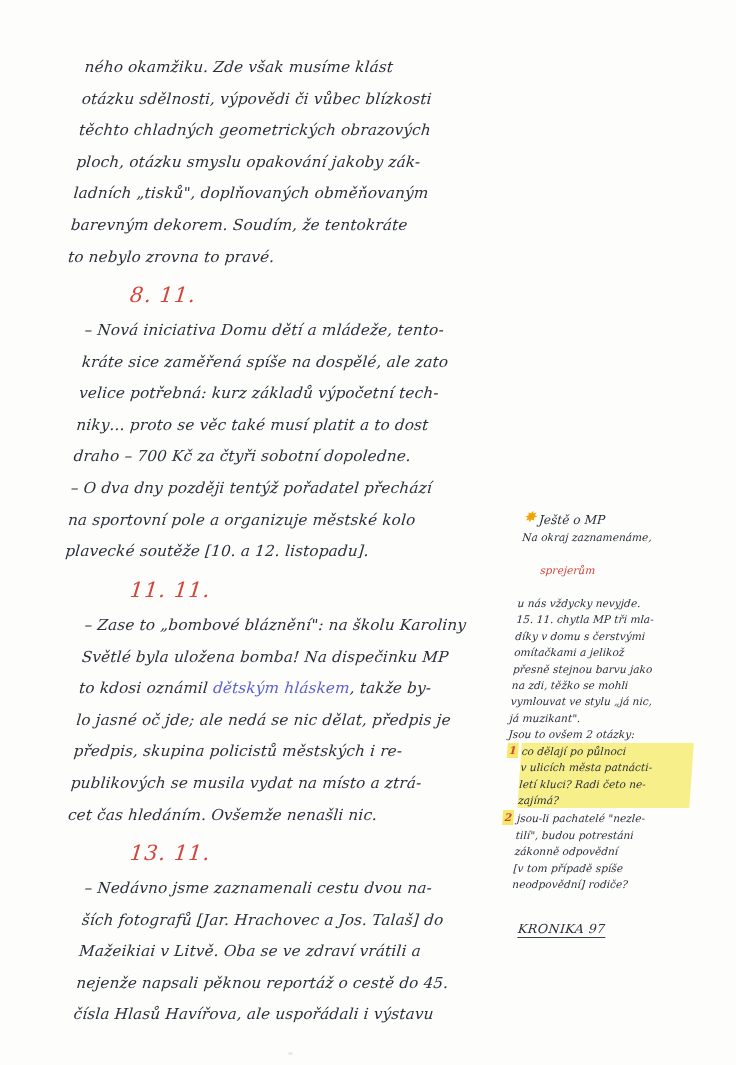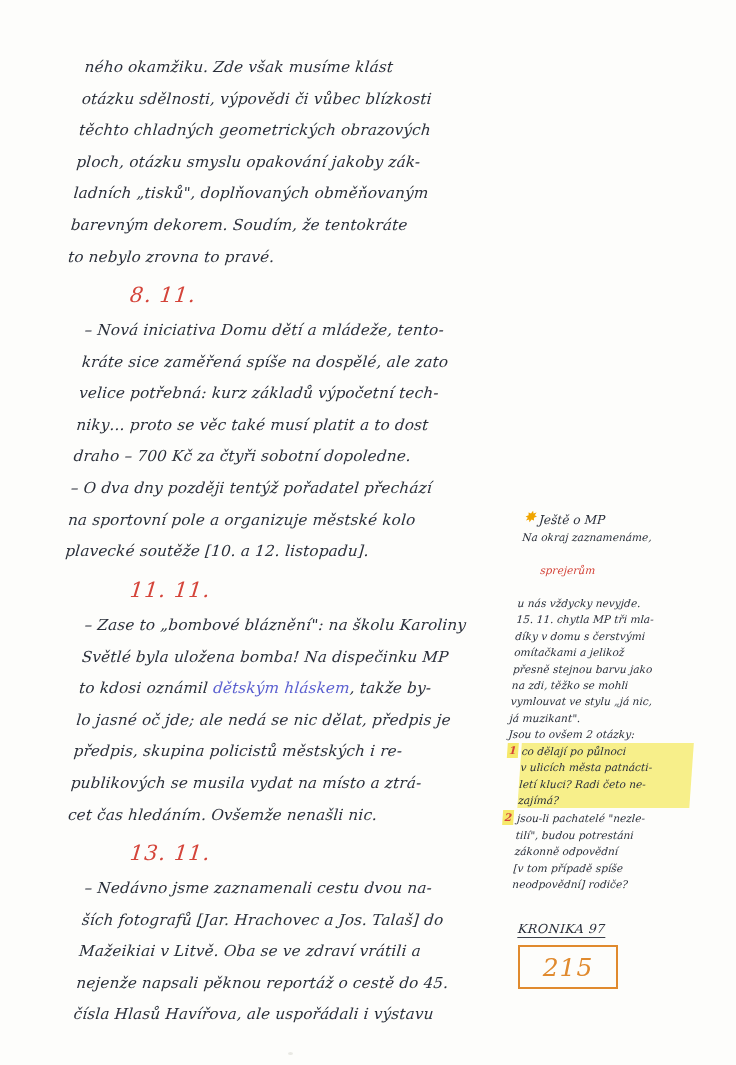--- a/index.html
+++ b/index.html
@@ -252,20 +252,17 @@
       <span class="q-body">jsou-li pachatelé "nezle-
 tilí", budou potrestáni
 zákonně odpovědní
 [v tom případě spíše
 neodpovědní] rodiče?</span>
     </div>
   </div>
 
   <div class="stamp">
     <div class="stamp-label">KRONIKA 97</div>
-    <div class="stamp-box">
-      <span class="stamp-num">215</span>
-    </div>
   </div>
 
   <div class="page-dot"></div>
 
 </div>
 
 </body></html>

